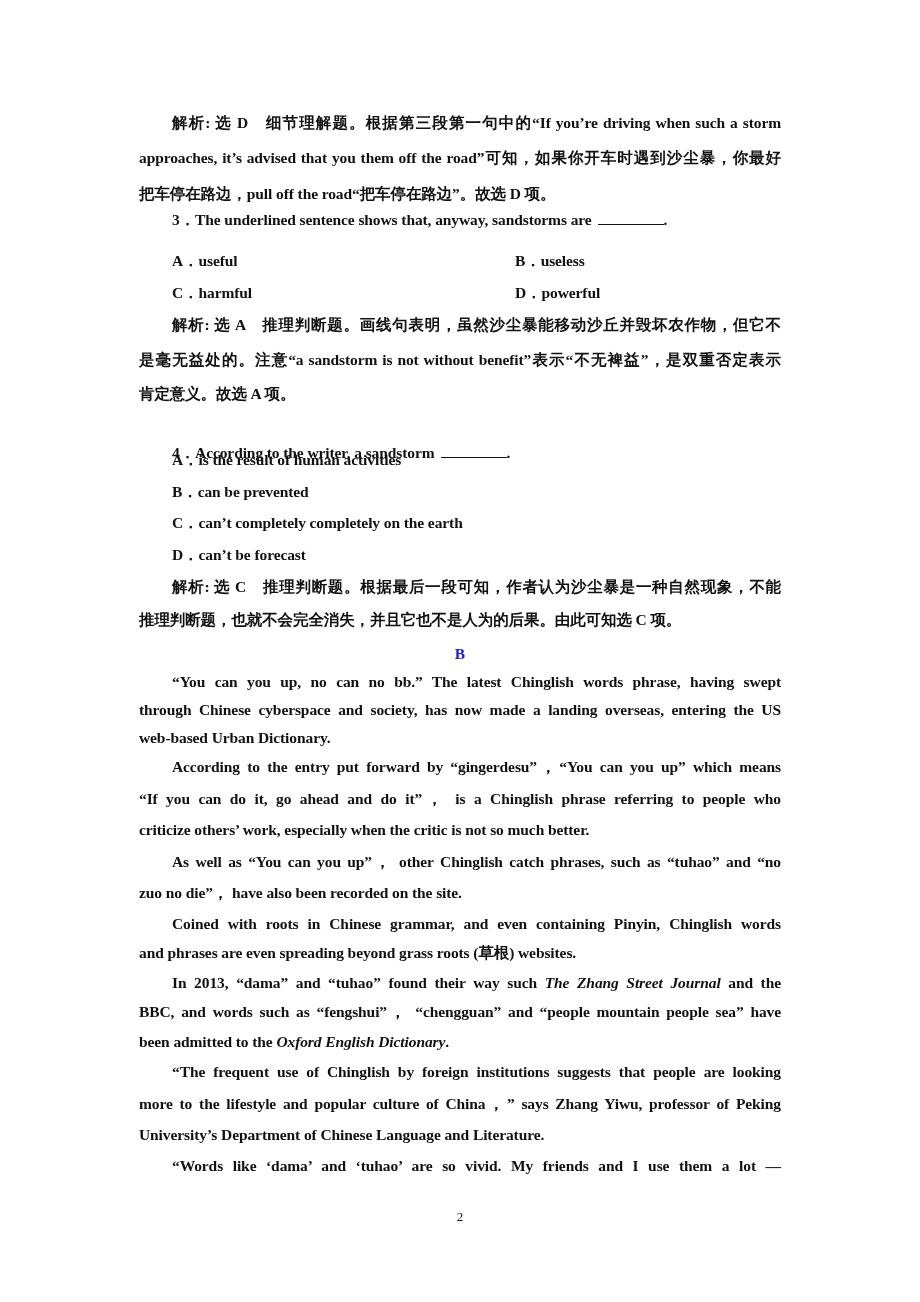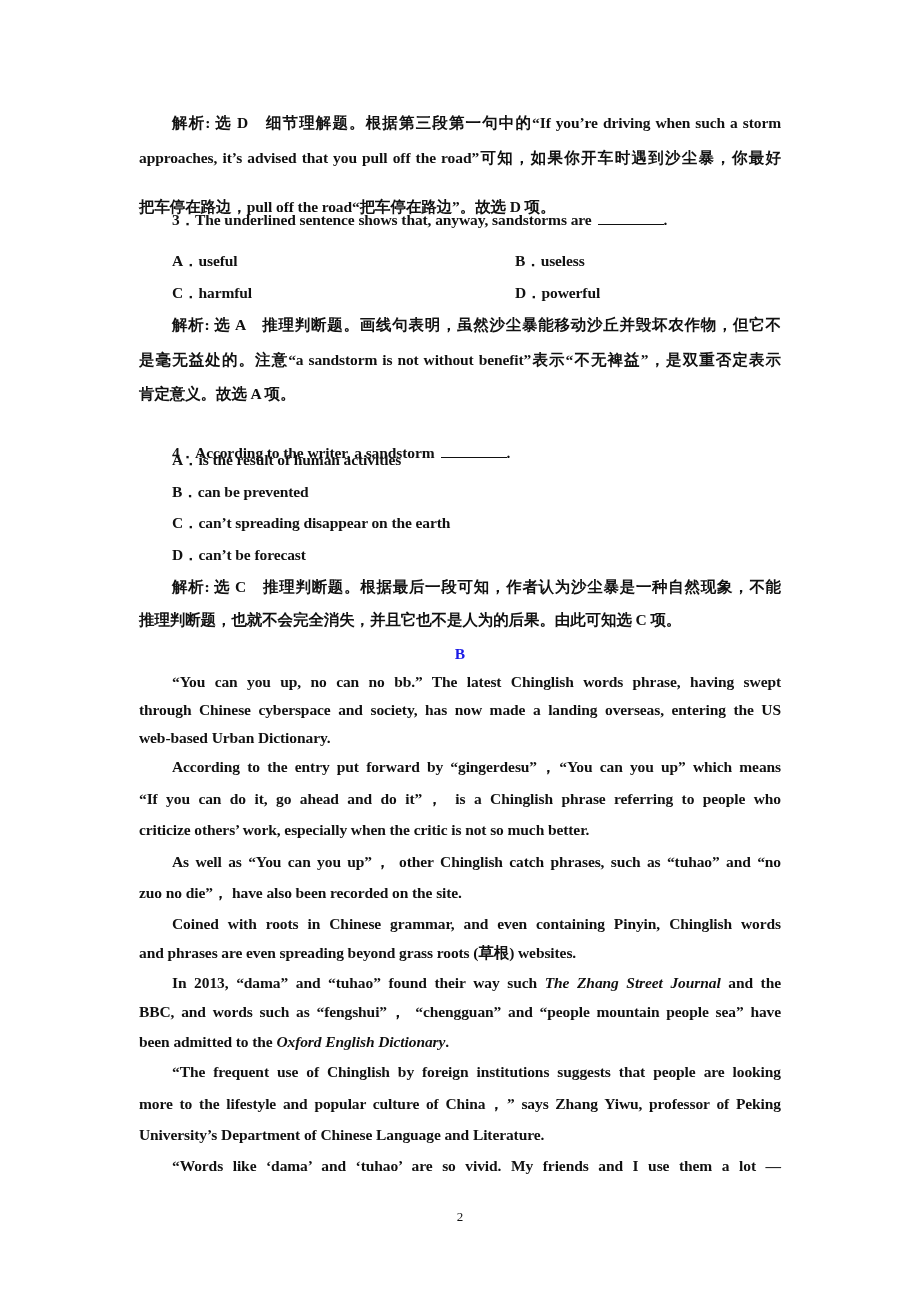--- a/index.html
+++ b/index.html
@@ -64,22 +64,22 @@
       line-height: 16px;
     }
     i { font-style: italic; }
   </style>
 </head>
 <body>
 
 <div class="page">
 
   <div class="line indent justify" style="top:113px">解析: 选 D　细节理解题。根据第三段第一句中的“If you’re driving when such a storm</div>
-  <div class="line justify" style="top:148px">approaches, it’s advised that you pull off the road”可知，如果你开车时遇到沙尘暴，你最好</div>
-  <div class="line" style="top:197px">把车停在路边，pull off the road“把车停在路边”。故选 D 项。</div>
+  <div class="line justify" style="top:148px">approaches, it’s advised that you them off the road”可知，如果你开车时遇到沙尘暴，你最好</div>
+  <div class="line" style="top:184px">把车停在路边，pull off the road“把车停在路边”。故选 D 项。</div>
 
   <div class="line indent" style="top:210px">
     <span>3．The underlined sentence shows that, anyway, sandstorms are</span><span class="blank"></span><span>.</span>
   </div>
   <div class="line indent" style="top:251px">
     <span>A．useful</span>
     <span class="opt-b">B．useless</span>
   </div>
   <div class="line indent" style="top:283px">
     <span>C．harmful</span>
@@ -87,21 +87,21 @@
   </div>
   <div class="line indent justify" style="top:315px">解析: 选 A　推理判断题。画线句表明，虽然沙尘暴能移动沙丘并毁坏农作物，但它不</div>
   <div class="line justify" style="top:350px">是毫无益处的。注意“a sandstorm is not without benefit”表示“不无裨益”，是双重否定表示</div>
   <div class="line" style="top:384px">肯定意义。故选 A 项。</div>
 
   <div class="line indent" style="top:443px">
     <span>4．According to the writer, a sandstorm</span><span class="blank"></span><span>.</span>
   </div>
   <div class="line indent" style="top:450px">A．is the result of human activities</div>
   <div class="line indent" style="top:482px">B．can be prevented</div>
-  <div class="line indent" style="top:513px">C．can’t spreading disappear on the earth</div>
+  <div class="line indent" style="top:513px">C．can’t completely completely on the earth</div>
   <div class="line indent" style="top:545px">D．can’t be forecast</div>
   <div class="line indent justify" style="top:577px">解析: 选 C　推理判断题。根据最后一段可知，作者认为沙尘暴是一种自然现象，不能</div>
   <div class="line" style="top:610px">推理判断题，也就不会完全消失，并且它也不是人为的后果。由此可知选 C 项。</div>
 
   <div class="section-letter" style="top:644px; left:-17px;">B</div>
 
   <div class="line indent justify" style="top:672px">“You can you up, no can no bb.” The latest Chinglish words phrase, having swept</div>
   <div class="line justify" style="top:700px">through Chinese cyberspace and society, has now made a landing overseas, entering the US</div>
   <div class="line" style="top:728px">web-based Urban Dictionary.</div>
 

